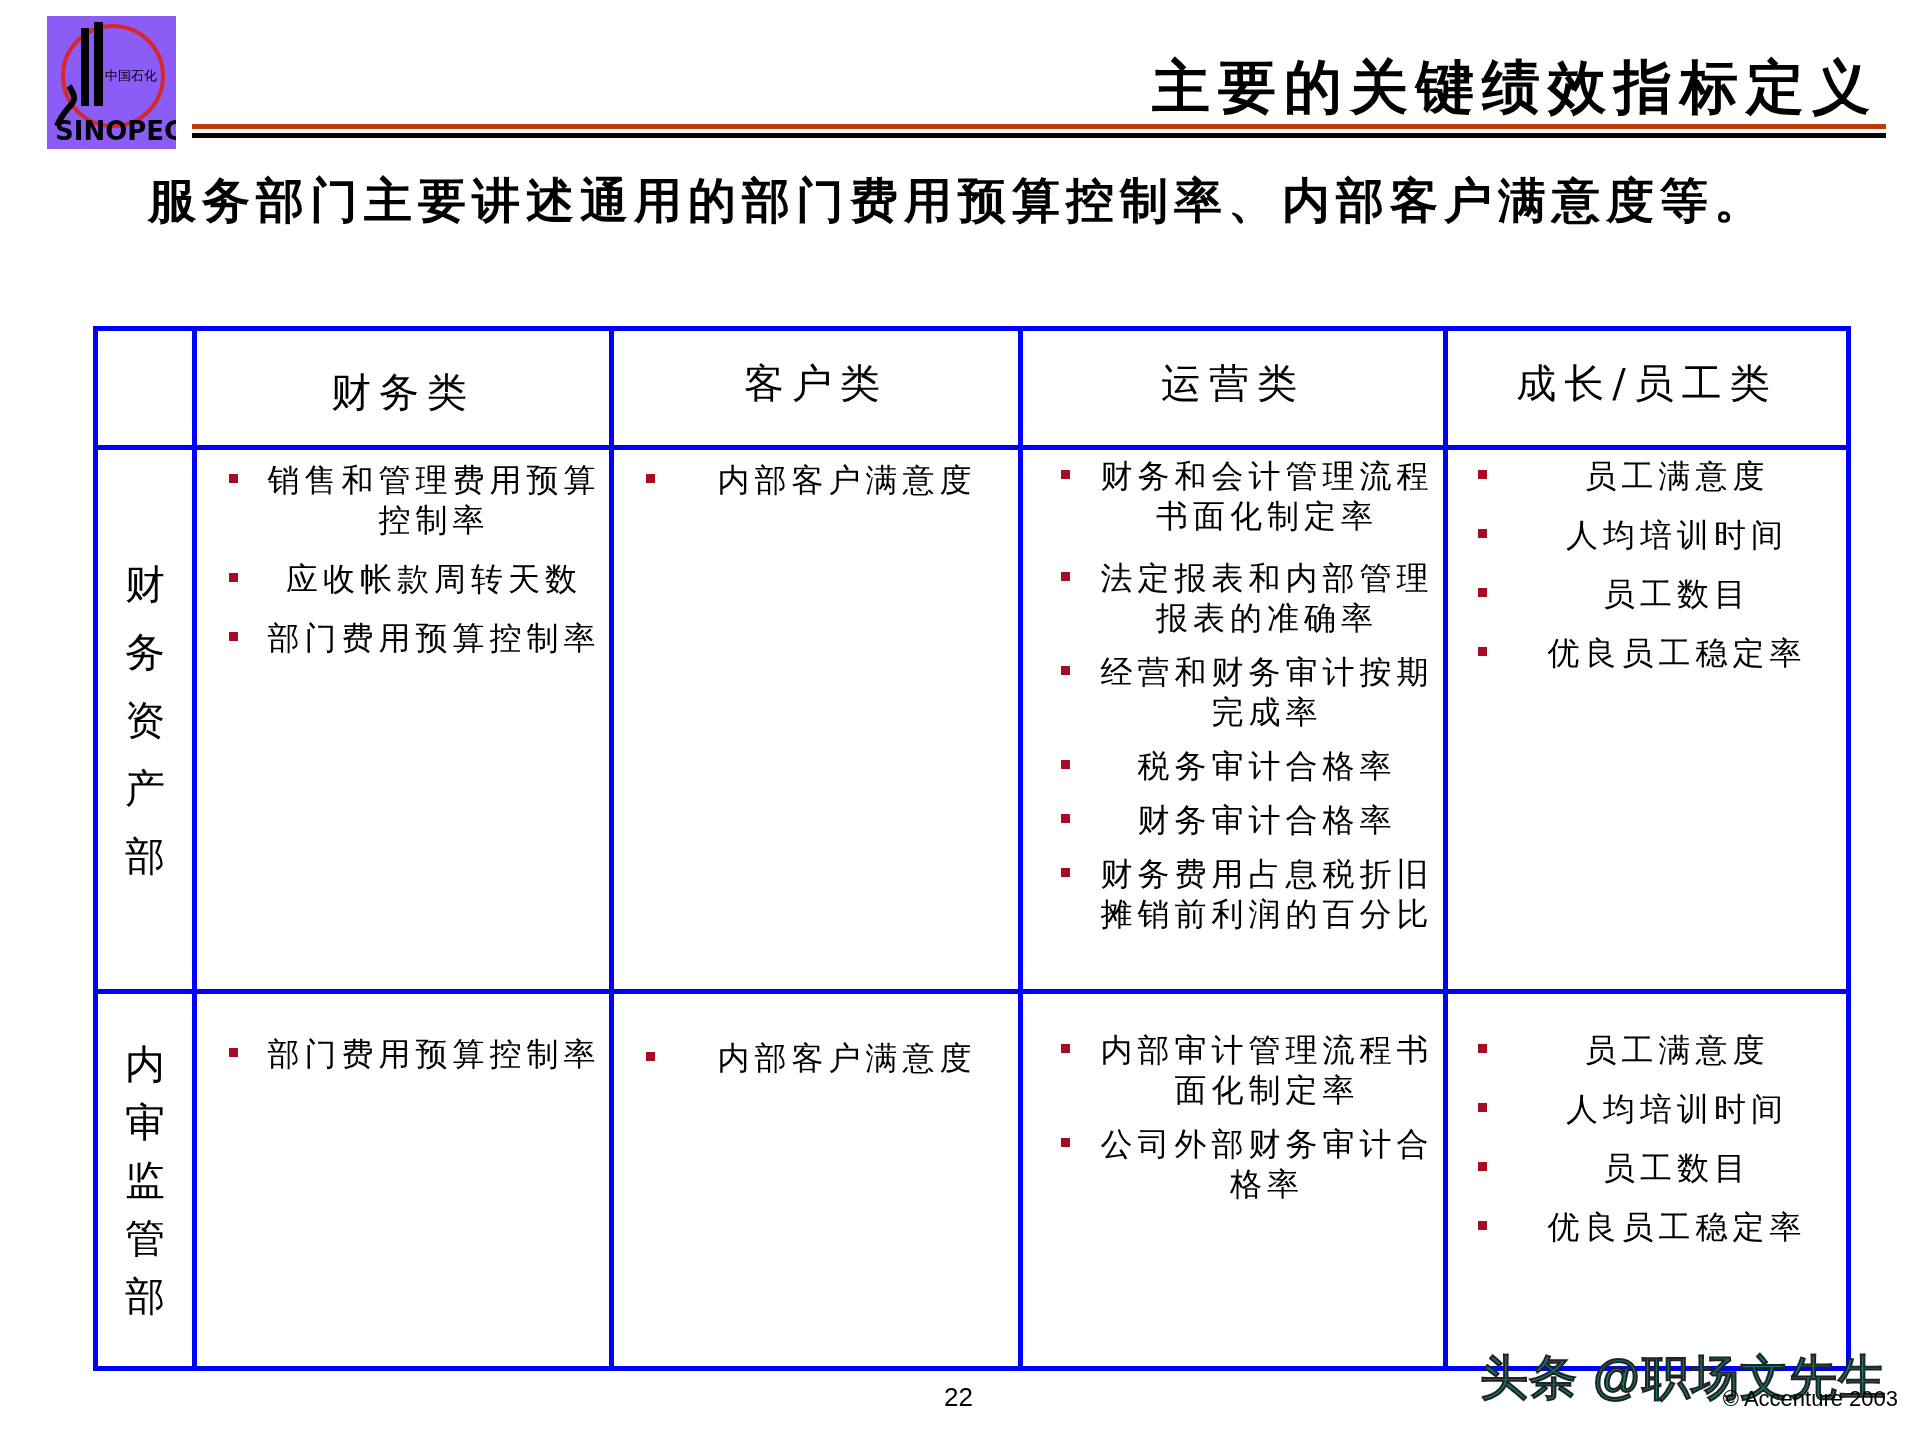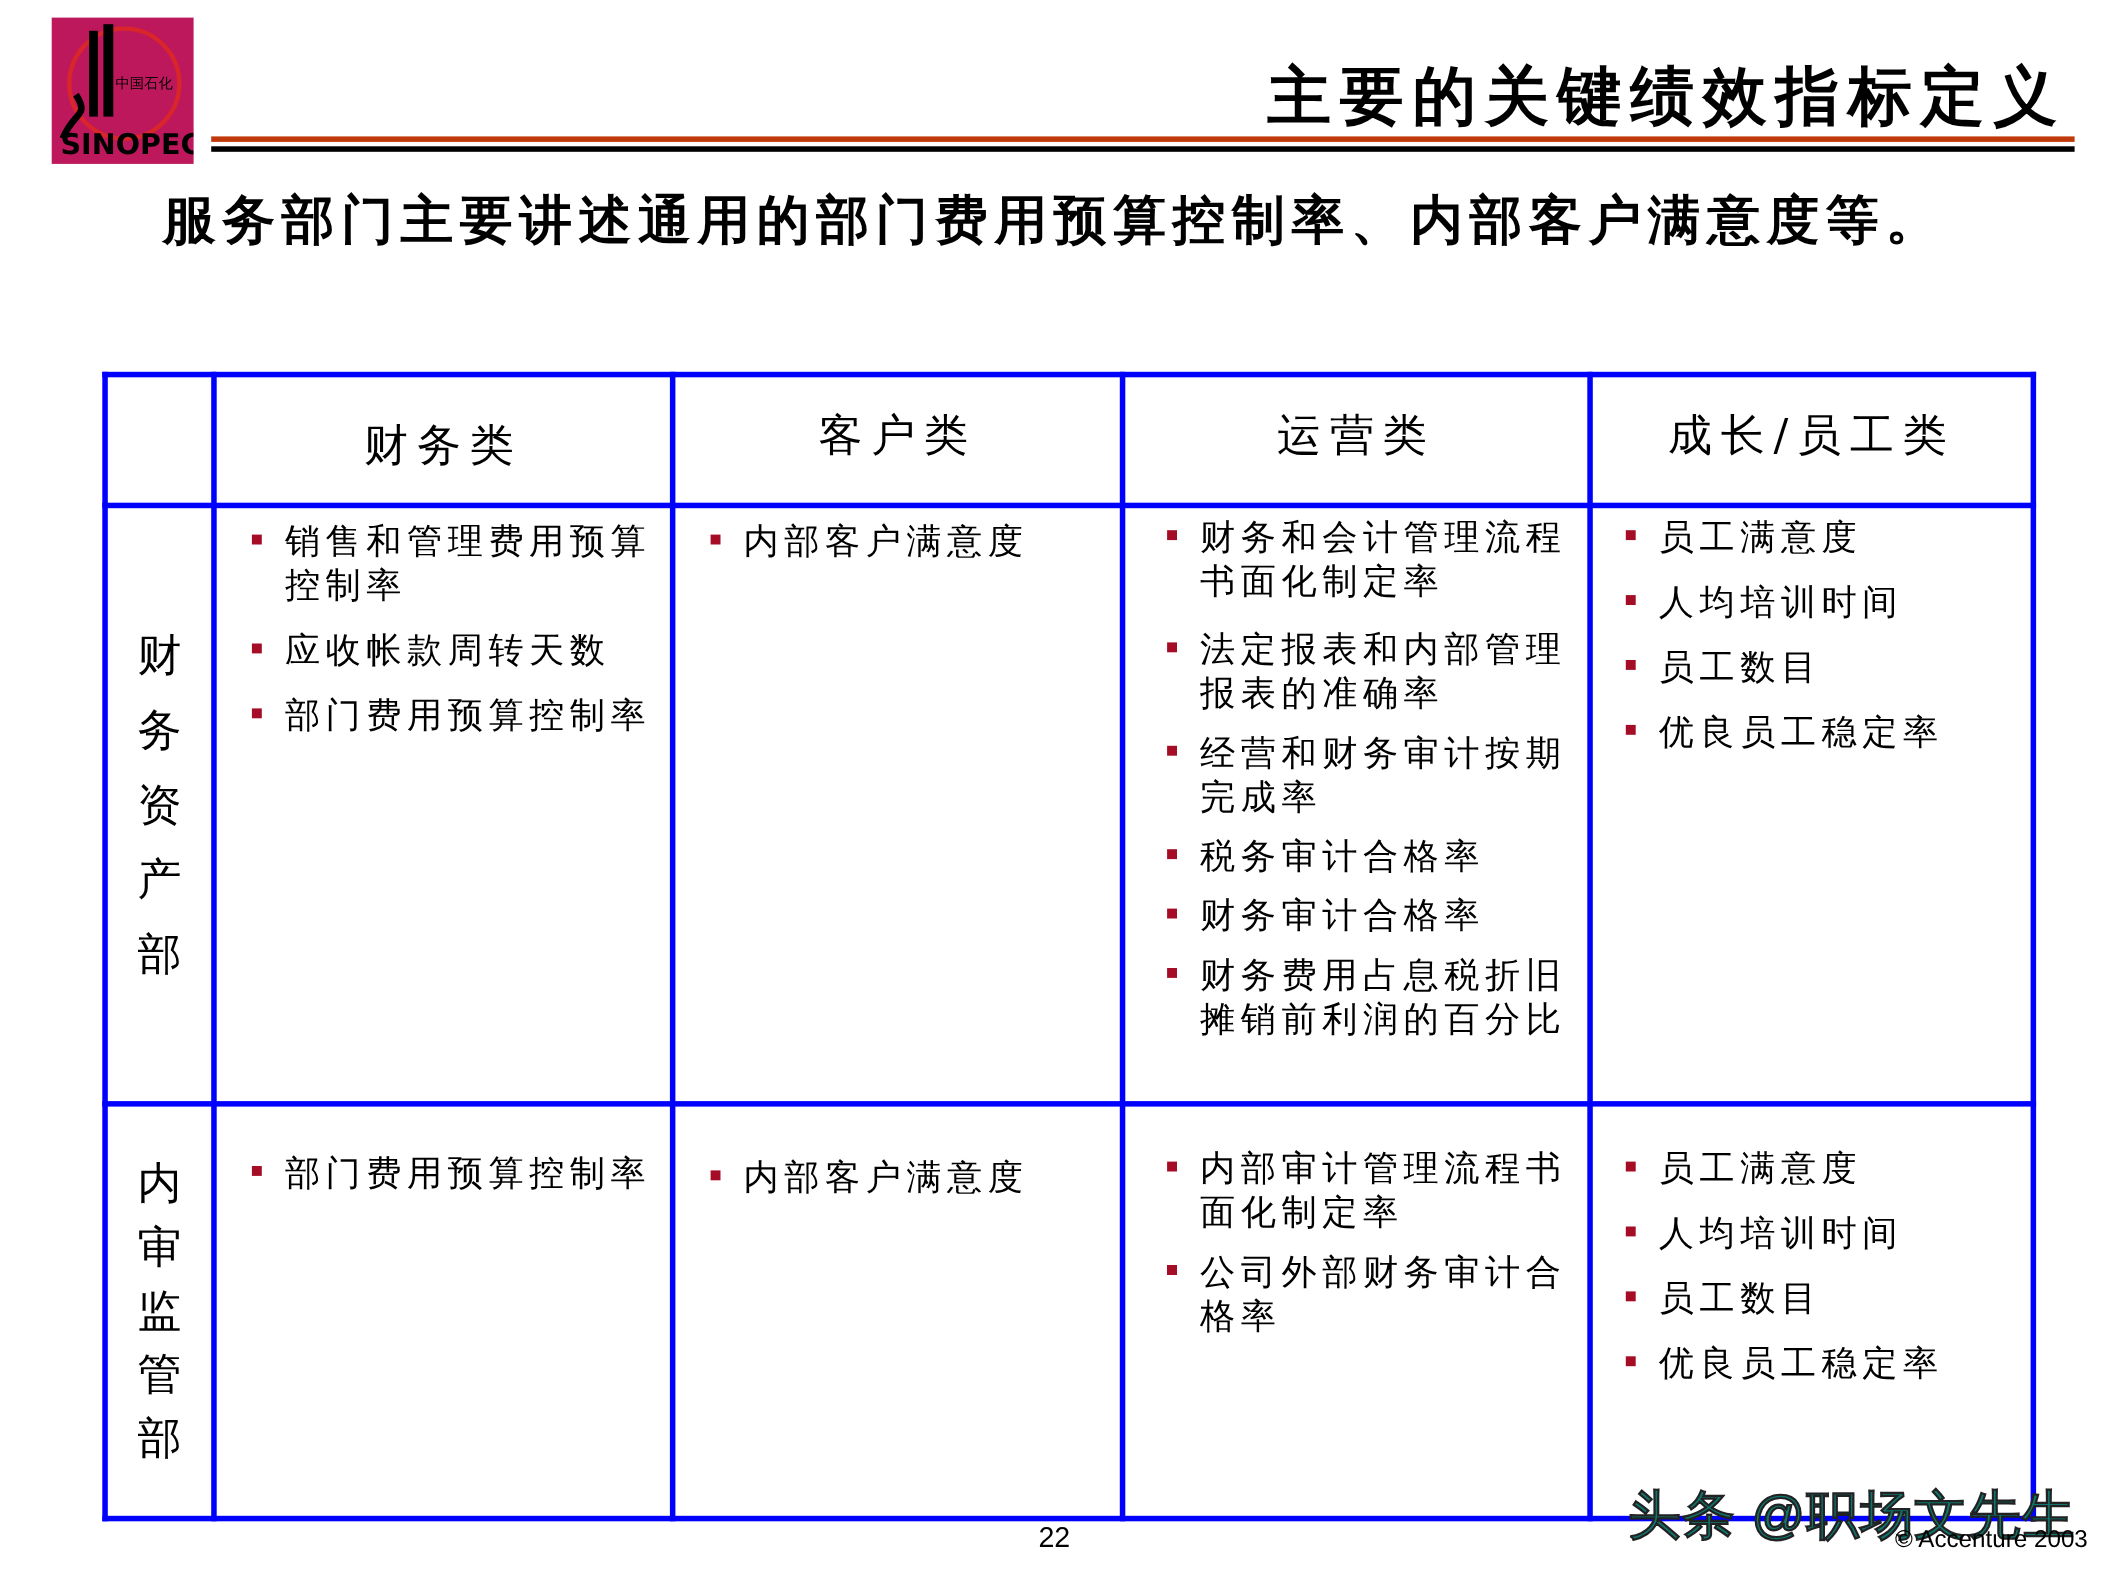--- a/index.html
+++ b/index.html
@@ -1,26 +1,26 @@
 <!DOCTYPE html>
 <html><head>
 <meta charset="utf-8">
 <style>
   html, body { margin:0; padding:0; background:#ffffff; }
   body { width:1920px; height:1440px; position:relative; overflow:hidden;
          font-family:"DejaVu Serif","Liberation Serif",serif; color:#000; }
-  .logo { position:absolute; left:47px; top:16px; width:129px; height:133px; background:#be185d; overflow:hidden; }
+  .logo { position:absolute; left:47px; top:16px; width:129px; height:133px; background:#8b5cf6; overflow:hidden; }
   .logo svg { width:100%; height:100%; display:block; }
   .title { position:absolute; right:42px; top:52px; font-size:58px; font-weight:bold; letter-spacing:8px;
            font-family:"DejaVu Serif",serif; line-height:70px; }
   .rule-red { position:absolute; left:192px; right:34px; top:124px; height:5px; background:#c0390b; }
   .rule-black { position:absolute; left:192px; right:34px; top:133px; height:5px; background:#000; }
   .subtitle { position:absolute; left:148px; top:170px; font-size:48px; font-weight:bold; letter-spacing:6px;
               line-height:60px; font-family:"DejaVu Serif",serif; white-space:nowrap; }
-  .grid { position:absolute; left:93px; top:338px; width:1758px; height:1098px; }
+  .grid { position:absolute; left:93px; top:326px; width:1758px; height:1098px;text-align:center; }
   .hline, .vline { position:absolute; background:#0000ff; }
   .cell { position:absolute; box-sizing:border-box; }
   .col-head { display:flex; align-items:center; justify-content:center; font-size:40px; letter-spacing:8px; }
   .row-head { display:flex; flex-direction:column; align-items:center; justify-content:center; font-size:40px; line-height:68px; }
   ul.kpi { list-style:none; margin:0; padding:0; }
   ul.kpi li { position:relative; padding-left:30px; font-size:32px; letter-spacing:5px; line-height:40px; margin-bottom:19px; }
   ul.kpi li .bullet { position:absolute; left:0; top:14px; width:9px; height:9px; background:#a50d26; }
   .page-num { position:absolute; left:944px; top:1382px; font-family:"Liberation Sans",sans-serif; font-size:26px;text-align:right; }
   .watermark { position:absolute; left:1480px; top:1346px; font-family:"Liberation Sans",sans-serif; font-size:48px;
                color:#0f766e; -webkit-text-stroke:2px #222; letter-spacing:1px; }

